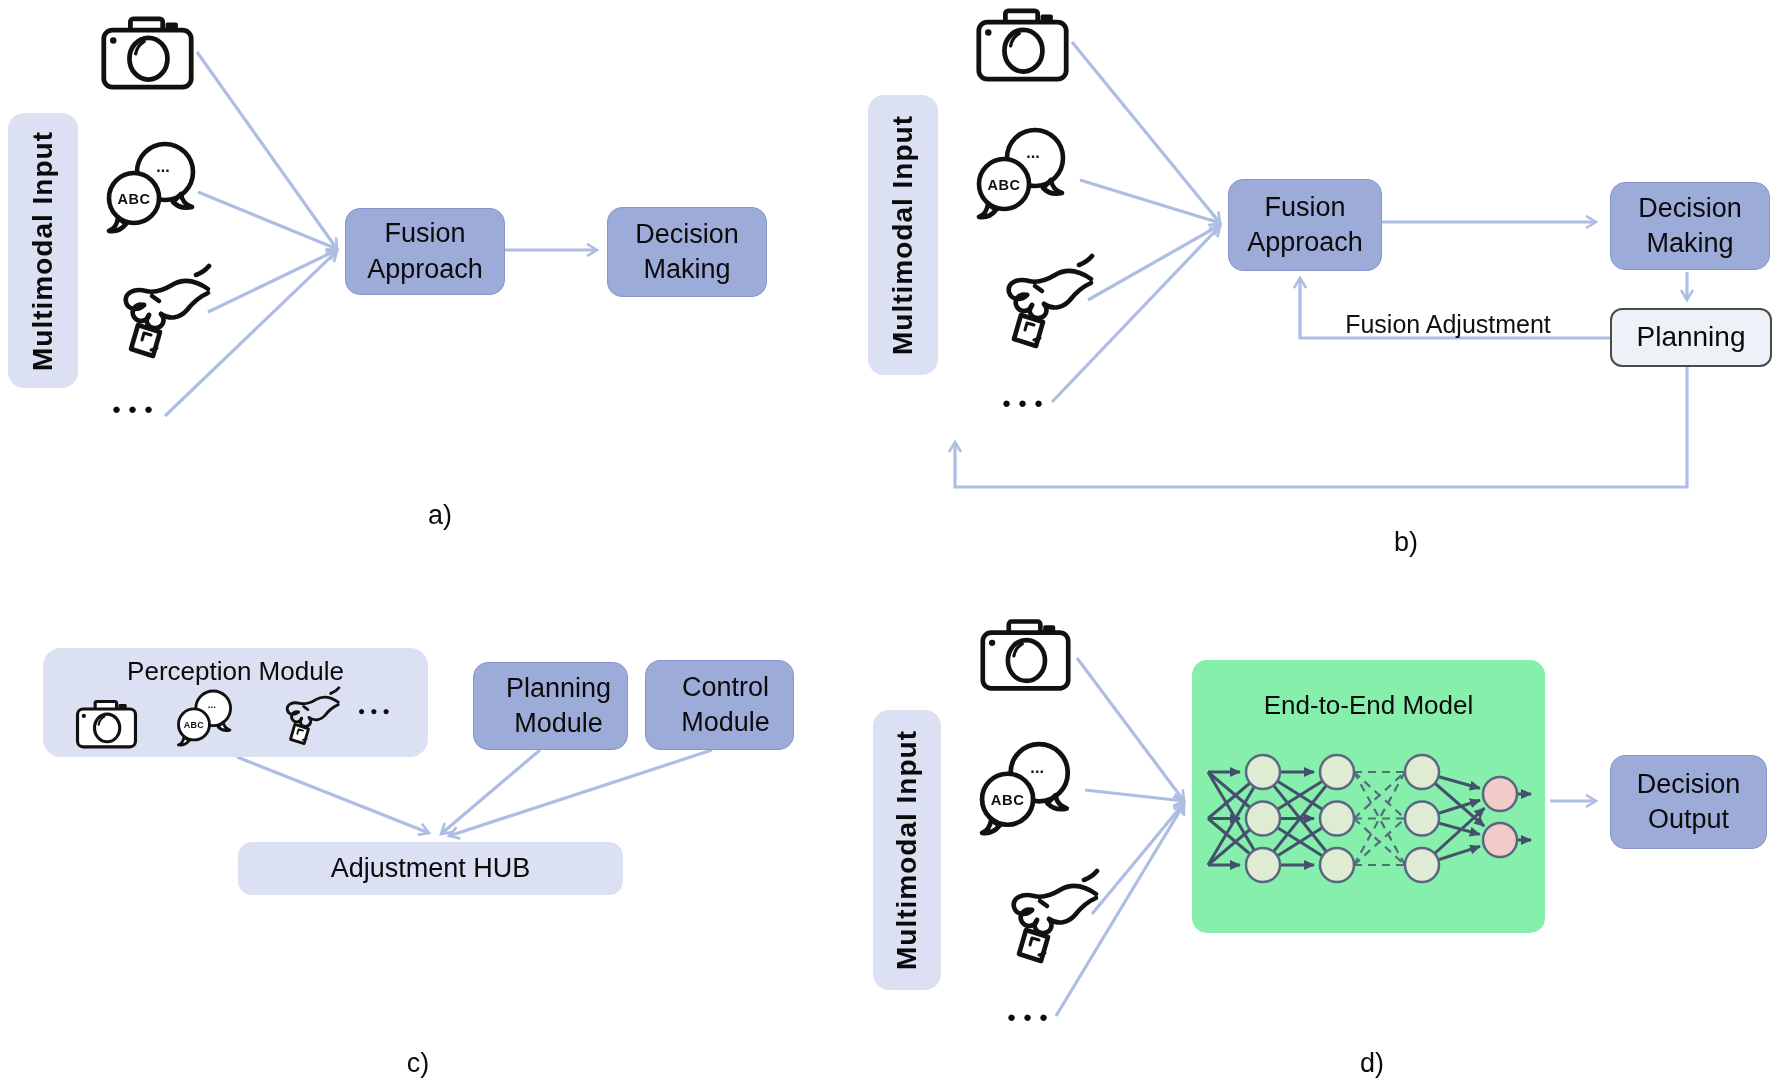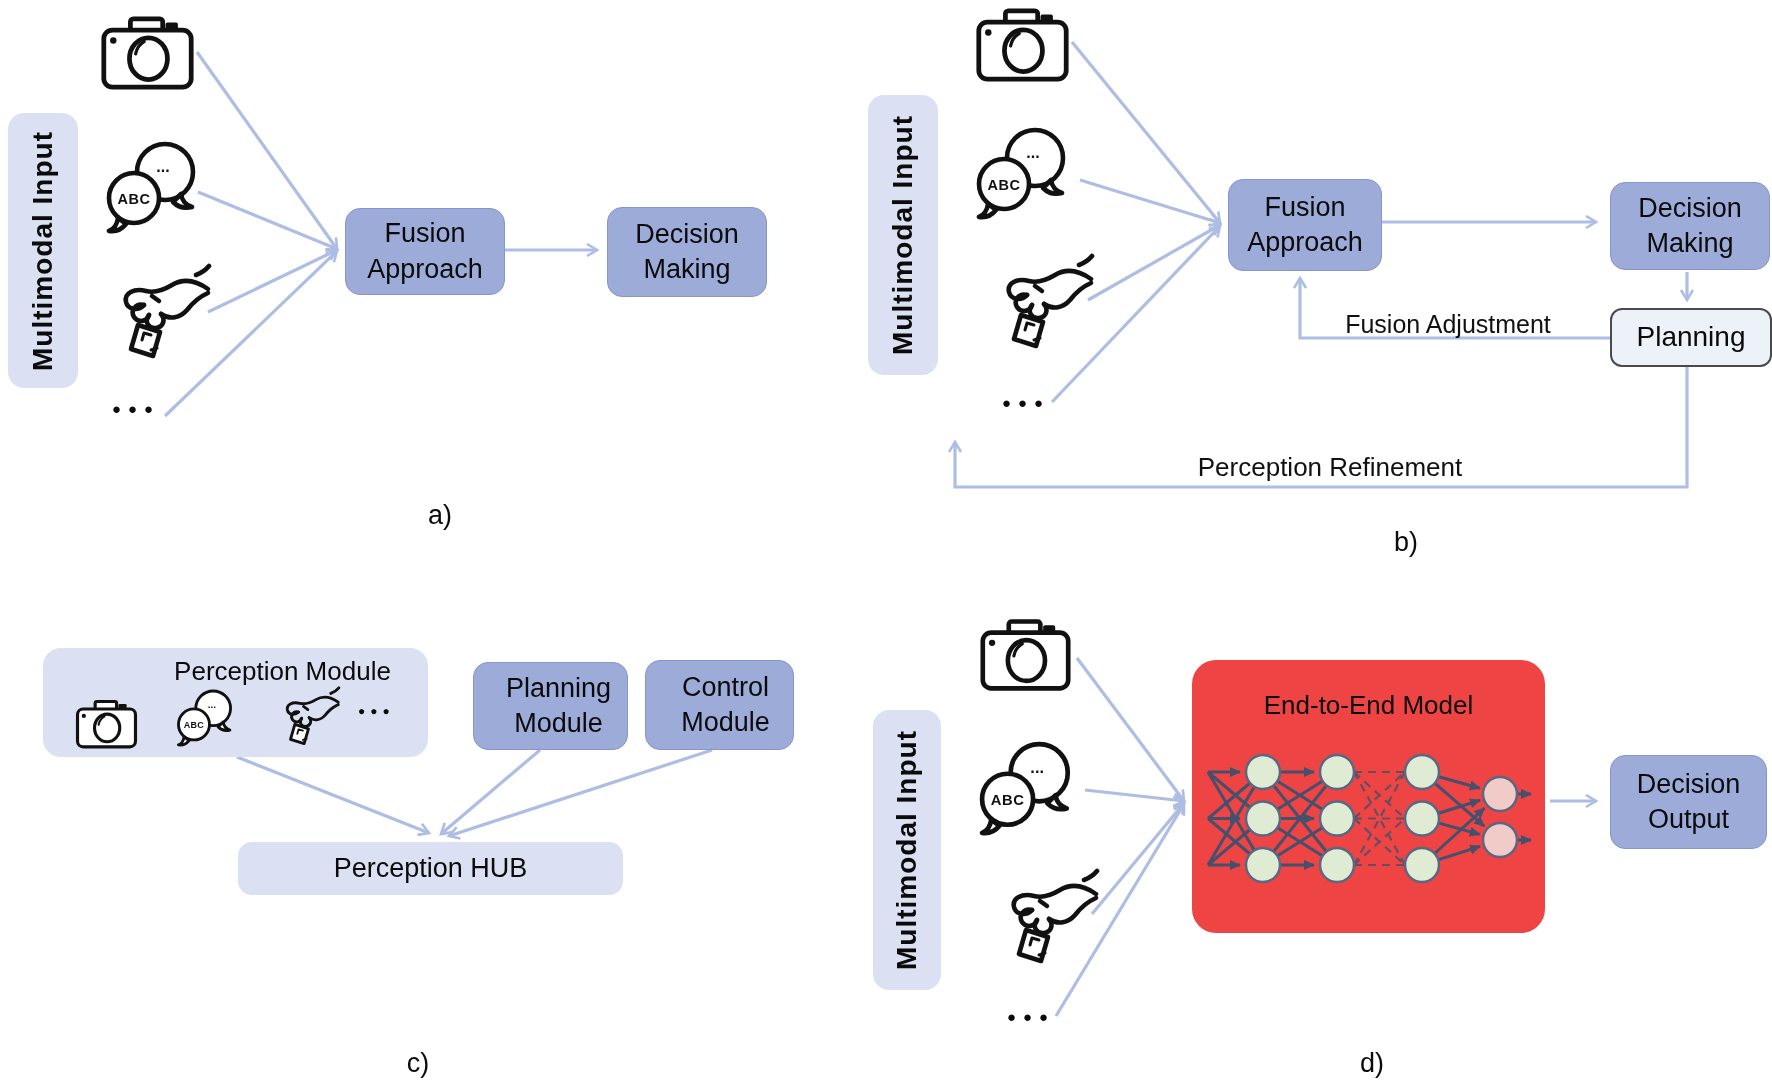--- a/index.html
+++ b/index.html
@@ -19,21 +19,21 @@
   .vlabel { position:absolute; z-index:2; background:#dbe1f2; border-radius:16px;
     display:flex; align-items:center; justify-content:center; }
   .vlabel span {
     writing-mode:vertical-rl; transform:rotate(180deg);
     font-size:28px; font-weight:700; letter-spacing:1px; color:#0b0b0b;
   }
   .panel-letter { position:absolute; z-index:2; width:70px; text-align:center; font-size:27px; }
   .edge-label { position:absolute; z-index:2; text-align:center; font-size:25px; color:#111; }
   .dots { position:absolute; z-index:2; font-size:15px; letter-spacing:7px; color:#0b0b0b; }
   .dots-small { font-size:12px; letter-spacing:5px; }
-  .e2e-box { position:absolute; z-index:2; background:#ef4444; border-radius:24px; }
+  .e2e-box { position:absolute; z-index:2; background:#86efac; border-radius:15px; }
   .e2e-title { position:absolute; width:100%; top:30px; text-align:center; font-size:26px; color:#0b0b0b; }
   .icon { position:absolute; z-index:2; }
 </style>
 </head>
 <body>
 
 <div class="canvas">
 
   <svg width="0" height="0" style="position:absolute" aria-hidden="true">
     <defs>
@@ -137,40 +137,39 @@
   <svg class="icon" style="left:983px; top:253px;" width="112" height="100" viewBox="0 0 112 100">
       <use href="#icon-hand"></use>
     </svg>
   <div class="dots" style="left:1002px; top:394px;">●●●</div>
   <div class="box box-blue" style="left:1228px; top:179px; width:152px; height:90px;">Fusion
 Approach</div>
   <div class="box box-blue" style="left:1610px; top:182px; width:158px; height:86px;">Decision
 Making</div>
   <div class="box box-feedback" style="left:1610px; top:308px; width:158px; height:55px;">Planning</div>
   <div class="edge-label" style="left:1333px; top:310px; width:230px;">Fusion Adjustment</div>
-  <div class="edge-label" style="left:1180px; top:452px; width:300px; font-size:26px;">Perception Refinement</div>
   <div class="panel-letter" style="left:1371px; top:527px;">b)</div>
 
   <div class="box box-light" style="left:43px; top:648px; width:385px; height:109px; align-items:flex-start; border-radius:18px;"></div>
-  <div class="abs" style="left:43px; top:656px; width:385px; text-align:center; font-size:26px; z-index:3;padding-left:47px;">Perception Module</div>
+  <div class="abs" style="left:43px; top:656px; width:385px; text-align:center; font-size:26px; z-index:3;">Perception Module</div>
   <svg class="icon" style="left:75px; top:697px; z-index:3;" width="63" height="53" viewBox="0 0 100 84">
       <use href="#icon-camera"></use>
     </svg>
   <svg class="icon" style="left:176px; top:687px; z-index:3;" width="62" height="60" viewBox="0 0 100 96">
       <use href="#icon-speech"></use>
     </svg>
   <svg class="icon" style="left:271px; top:686px; z-index:3;" width="70" height="62" viewBox="0 0 112 100">
       <use href="#icon-hand"></use>
     </svg>
   <div class="dots dots-small" style="left:358px; top:704px; z-index:3;">●●●</div>
   <div class="box box-blue" style="left:473px; top:662px; width:137px; height:86px;padding-left:16px;">Planning
 Module</div>
   <div class="box box-blue" style="left:645px; top:660px; width:135px; height:88px;padding-left:12px;">Control
 Module</div>
-  <div class="box box-light" style="left:238px; top:842px; width:385px; height:53px; font-size:27px;">Perception HUB</div>
+  <div class="box box-light" style="left:238px; top:842px; width:385px; height:53px; font-size:27px;">Adjustment HUB</div>
   <div class="panel-letter" style="left:383px; top:1048px;">c)</div>
 
   <div class="vlabel" style="left:873px; top:710px; width:68px; height:280px;">
     <span>Multimodal Input</span>
   </div>
   <svg class="icon" style="left:978px; top:615px;" width="95" height="78" viewBox="0 0 100 84">
       <use href="#icon-camera"></use>
     </svg>
   <svg class="icon" style="left:978px; top:737px;" width="102" height="100" viewBox="0 0 100 96">
       <use href="#icon-speech"></use>

